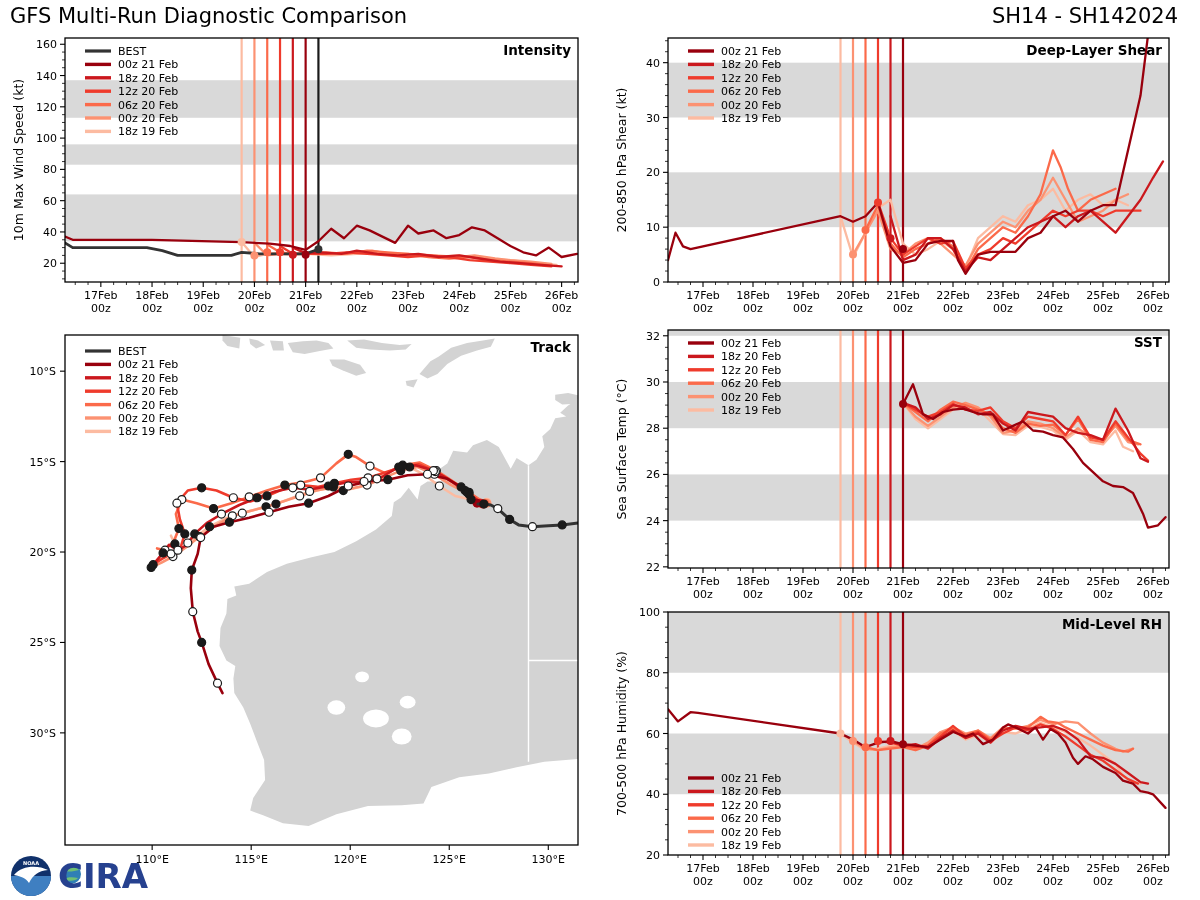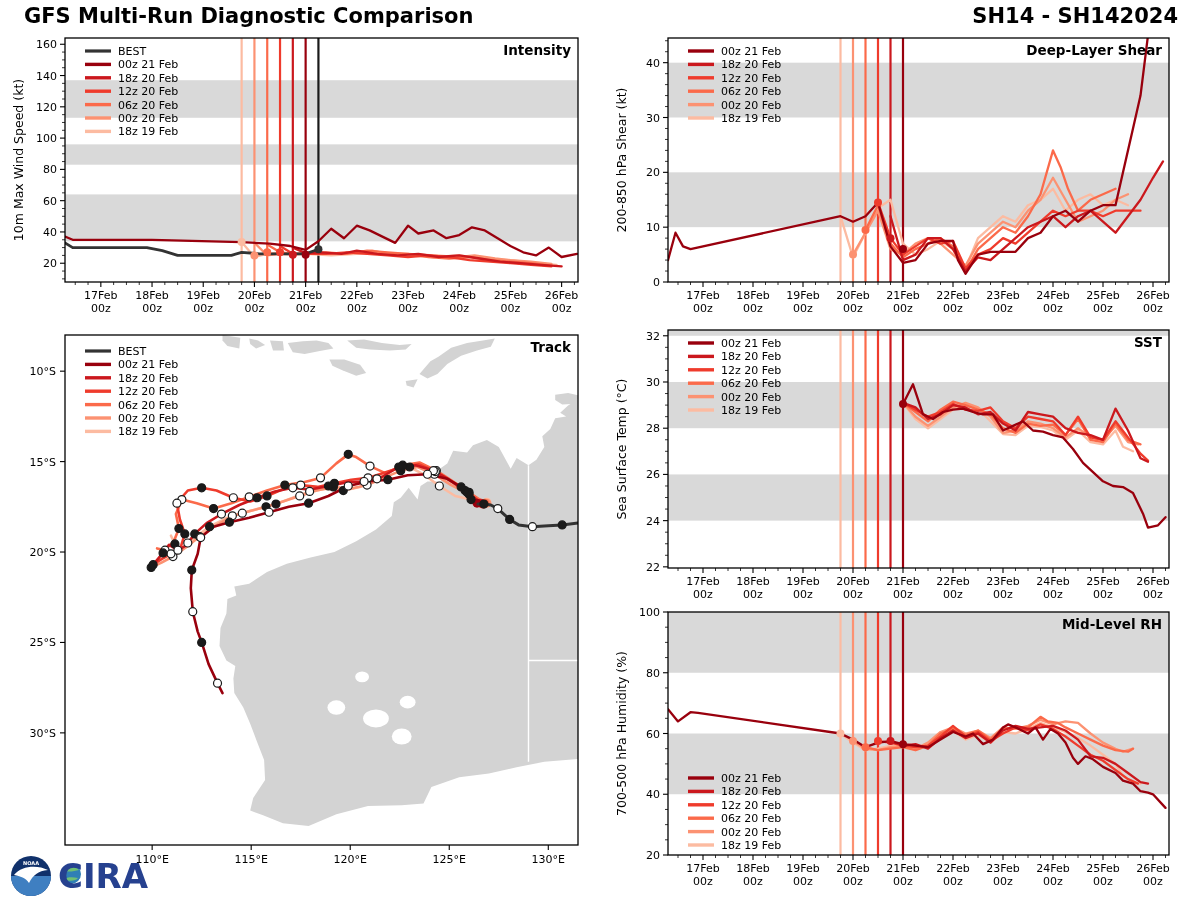--- a/index.html
+++ b/index.html
@@ -1,19 +1,19 @@
 <!DOCTYPE html>
 <html><head>
 <meta charset="utf-8">
 <style>
   html,body{margin:0;padding:0;background:#ffffff;}
   .page{position:relative;width:1200px;height:900px;background:#ffffff;overflow:hidden;
         font-family:"DejaVu Sans","Liberation Sans",sans-serif;}
-  .title-left{position:absolute;left:24px;top:4px;font-size:21px;font-weight:bold;color:#000;}
-  .title-right{position:absolute;right:22px;top:4px;font-size:21px;font-weight:bold;color:#000;}
+  .title-left{position:absolute;left:10px;top:4px;font-size:21px;font-weight:normal;color:#000;}
+  .title-right{position:absolute;right:22px;top:4px;font-size:21px;font-weight:normal;color:#000;}
   #charts{position:absolute;left:0;top:0;}
   #logos{position:absolute;left:8px;top:853px;}
   svg text{font-family:"DejaVu Sans","Liberation Sans",sans-serif;}
 </style>
 </head>
 <body>
 
 <div class="page">
   <div class="title-left">GFS Multi-Run Diagnostic Comparison</div>
   <div class="title-right">SH14 - SH142024</div>

